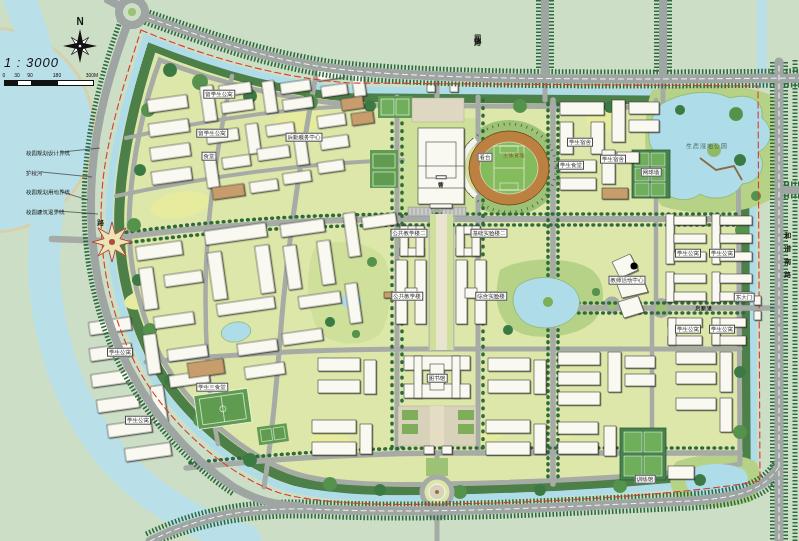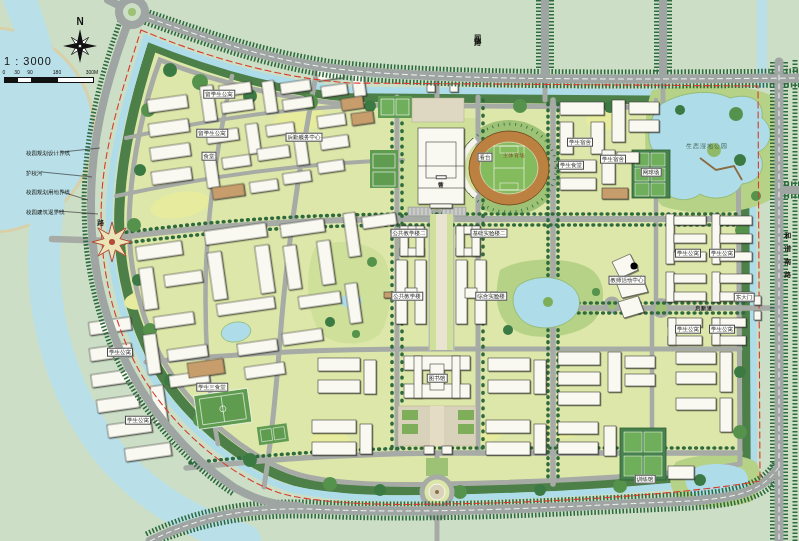--- a/index.html
+++ b/index.html
@@ -19,21 +19,21 @@
   .map-label.road{background:none;border:none;color:#14140f;font-size:7px;
      font-weight:bold;letter-spacing:2px;}
   .map-label.road-wide{letter-spacing:13px;}
   .map-label.road-sm{background:none;border:none;color:#20201a;font-size:5px;
      font-weight:bold;letter-spacing:1px;}
   .map-label.park{background:none;border:none;color:#3c5d4c;font-size:6px;letter-spacing:1px;}
   .map-label.stadium{background:none;border:none;color:#8d4a26;font-size:5px;letter-spacing:.5px;}
   .legend-item{position:absolute;left:0;font-size:5.5px;color:#17170f;white-space:nowrap;}
   #legend{position:absolute;left:26px;top:150px;width:80px;height:70px;z-index:6;}
   #scalebar{position:absolute;left:4px;top:55px;width:100px;z-index:6;}
-  .scale-ratio{font-size:11px;color:#111;letter-spacing:1px;}
+  .scale-ratio{font-size:13px;color:#111;letter-spacing:1px;font-style:italic;}
   .tickrow{position:relative;height:7px;margin-top:2px;}
   .tick{position:absolute;top:0;font-size:5px;color:#111;transform:translateX(-50%);}
   .bar{position:relative;margin-top:1px;height:4px;width:88px;border:.7px solid #111;font-size:0;}
   .bar span{display:inline-block;height:4px;vertical-align:top;}
   #compassN{position:absolute;left:80px;top:21px;transform:translate(-50%,-50%);
      font-size:10px;font-weight:bold;color:#111;z-index:6;}
 </style>
 </head>
 <body>
 

